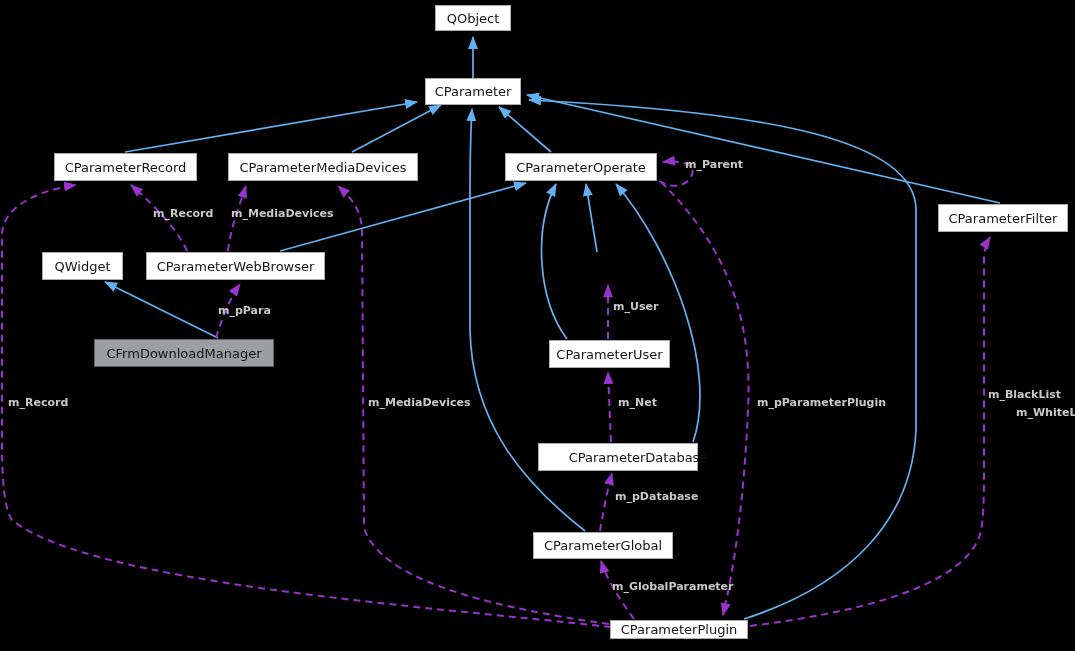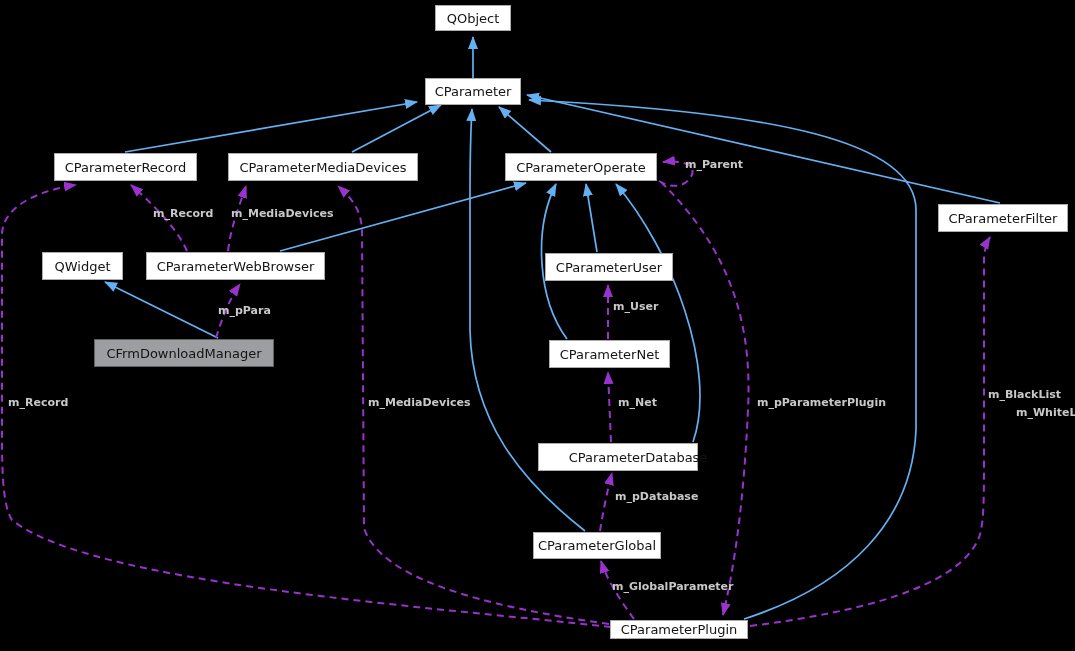--- a/index.html
+++ b/index.html
@@ -63,24 +63,23 @@
   </svg>
 <div class="node" style="left: 435px; top: 5px; width: 76px; height: 26px;">QObject</div>
     <div class="node" style="left: 425px; top: 78px; width: 96px; height: 27px;">CParameter</div>
     <div class="node" style="left: 54px; top: 153px; width: 143px; height: 28px;">CParameterRecord</div>
     <div class="node" style="left: 228px; top: 153px; width: 190px; height: 28px;">CParameterMediaDevices</div>
     <div class="node" style="left: 505px; top: 153px; width: 152px; height: 28px;">CParameterOperate</div>
     <div class="node" style="left: 938px; top: 204px; width: 130px; height: 28px;">CParameterFilter</div>
     <div class="node" style="left: 42px; top: 252px; width: 81px; height: 28px;">QWidget</div>
     <div class="node" style="left: 146px; top: 252px; width: 179px; height: 28px;">CParameterWebBrowser</div>
     <div class="node focus" style="left: 94px; top: 339px; width: 180px; height: 28px;">CFrmDownloadManager</div>
-    <div class="node" style="left: 545px; top: 253px; width: 128px; height: 28px;">CParameterUser</div>
-    <div class="node" style="left: 549px; top: 340px; width: 121px; height: 28px;">CParameterNet</div>
+    <div class="node" style="left: 549px; top: 340px; width: 121px; height: 28px;">CParameterUser</div>
     <div class="node" style="left: 538px; top: 443px; width: 160px; height: 28px; padding-left: 40px;">CParameterDatabase</div>
-    <div class="node" style="left: 533px; top: 532px; width: 128px; height: 27px;">CParameterGlobal</div>
+    <div class="node" style="left: 533px; top: 532px; width: 140px; height: 27px;">CParameterGlobal</div>
     <div class="node" style="left: 610px; top: 620px; width: 138px; height: 19px;">CParameterPlugin</div>
     <div class="edge-label" style="left: 153px; top: 207px;">m_Record</div>
     <div class="edge-label" style="left: 231px; top: 207px;">m_MediaDevices</div>
     <div class="edge-label" style="left: 685px; top: 158px;">m_Parent</div>
     <div class="edge-label" style="left: 218px; top: 304px;">m_pPara</div>
     <div class="edge-label" style="left: 613px; top: 300px;">m_User</div>
     <div class="edge-label" style="left: 8px; top: 396px;">m_Record</div>
     <div class="edge-label" style="left: 368px; top: 396px;">m_MediaDevices</div>
     <div class="edge-label" style="left: 618px; top: 396px;">m_Net</div>
     <div class="edge-label" style="left: 757px; top: 396px;">m_pParameterPlugin</div>

